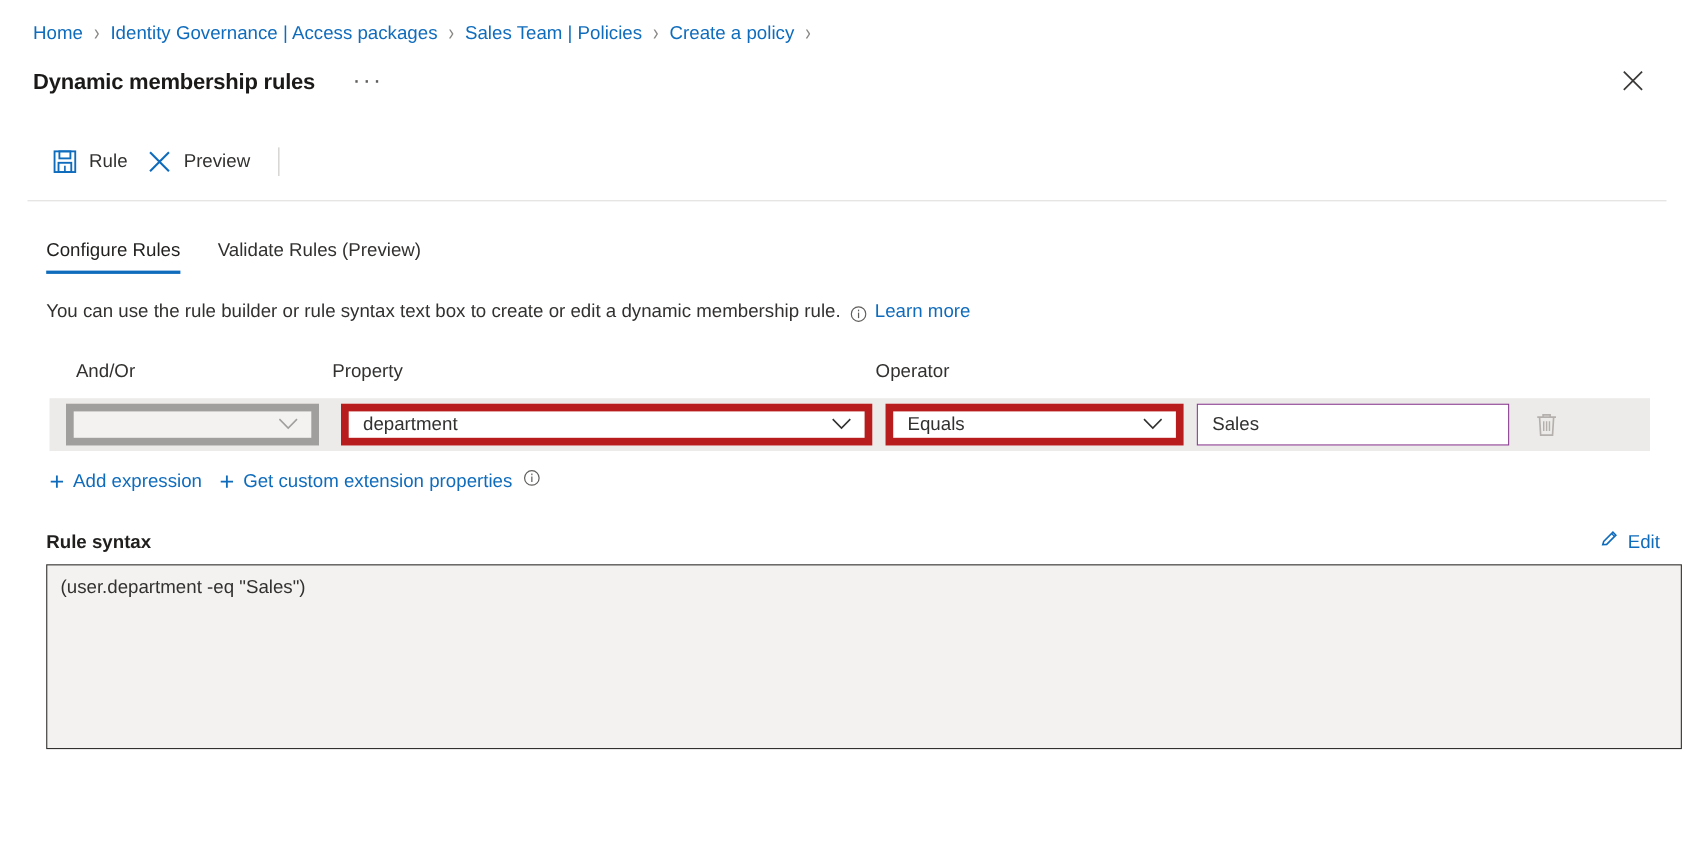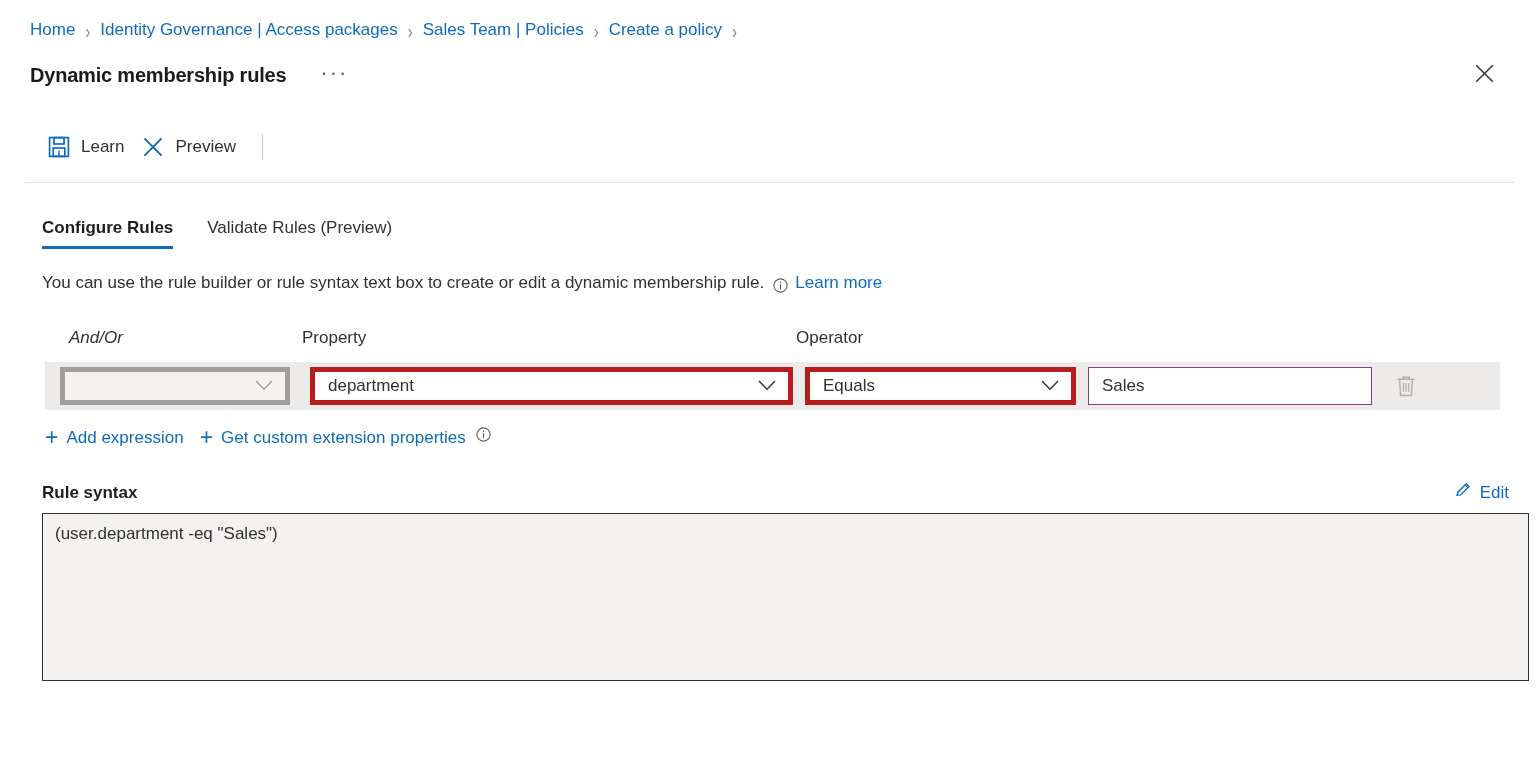--- a/index.html
+++ b/index.html
@@ -117,21 +117,21 @@
     height: 44px;
   }
   .tab {
     position: relative;
     font-size: 17px;
     color: #323130;
     cursor: pointer;
     padding-bottom: 11px;
     white-space: nowrap;
   }
-  .tab.active { font-weight: 700; color: #201f1e; }
+  .tab.active { font-weight: 400; color: #201f1e; }
   .tab.active::after {
     content: "";
     position: absolute;
     left: 0; right: 0; bottom: 0;
     height: 3px;
     background: #0f6cbd;
   }
 
   
   #description {
@@ -159,42 +159,42 @@
   
   #rule-builder { margin-top: 32px; }
   #rule-header-row {
     display: flex;
     align-items: center;
     padding-left: 45px;
     font-size: 17px;
     color: #323130;
     height: 26px;
   }
-  .col-andor  { width: 245px; padding-left: 24px; font-style: italic; }
+  .col-andor  { width: 245px; padding-left: 24px; }
   .col-prop   { width: 493px; padding-left: 12px; }
   .col-oper   { width: 283px; padding-left: 13px; }
   .col-value  { width: 360px; padding-left: 15px; }
 
   #rule-row {
     display: flex;
     align-items: center;
     margin-top: 11px;
     margin-left: 45px;
     width: 1455px;
     height: 48px;
     background: #edebe9;
     padding: 0 0 0 15px;
   }
   .field {
     position: relative;
     height: 38px;
     display: flex;
     align-items: center;
     background: #ffffff;
-    border: 5px solid #b91c1c;
+    border: 7px solid #b91c1c;
     padding: 0 34px 0 13px;
     font-size: 17px;
     color: #323130;
     cursor: pointer;
     overflow: hidden;
     white-space: nowrap;
   }
   .field.disabled {
     background: #f3f2f1;
     border-color: #a19f9d;
@@ -313,21 +313,21 @@
 
   <div class="cmd">
     <span class="ico">
       <svg width="22" height="22" viewBox="0 0 22 22">
         <rect x="1.6" y="1.6" width="18.8" height="18.8" fill="none" stroke="#0f6cbd" stroke-width="1.7"></rect>
         <rect x="6" y="1.6" width="10" height="6.4" fill="none" stroke="#0f6cbd" stroke-width="1.7"></rect>
         <rect x="5.2" y="12" width="11.6" height="8.4" fill="none" stroke="#0f6cbd" stroke-width="1.7"></rect>
         <line x1="11" y1="14.6" x2="11" y2="20.4" stroke="#0f6cbd" stroke-width="1.5"></line>
       </svg>
     </span>
-    <span>Learn</span>
+    <span>Rule</span>
   </div>
 
   <div class="cmd">
     <span class="ico">
       <svg width="22" height="22" viewBox="0 0 22 22">
         <path d="M2.4 2.4 L19.6 19.6 M19.6 2.4 L2.4 19.6" stroke="#0f6cbd" stroke-width="1.9" fill="none"></path>
       </svg>
     </span>
     <span>Preview</span>
   </div>

